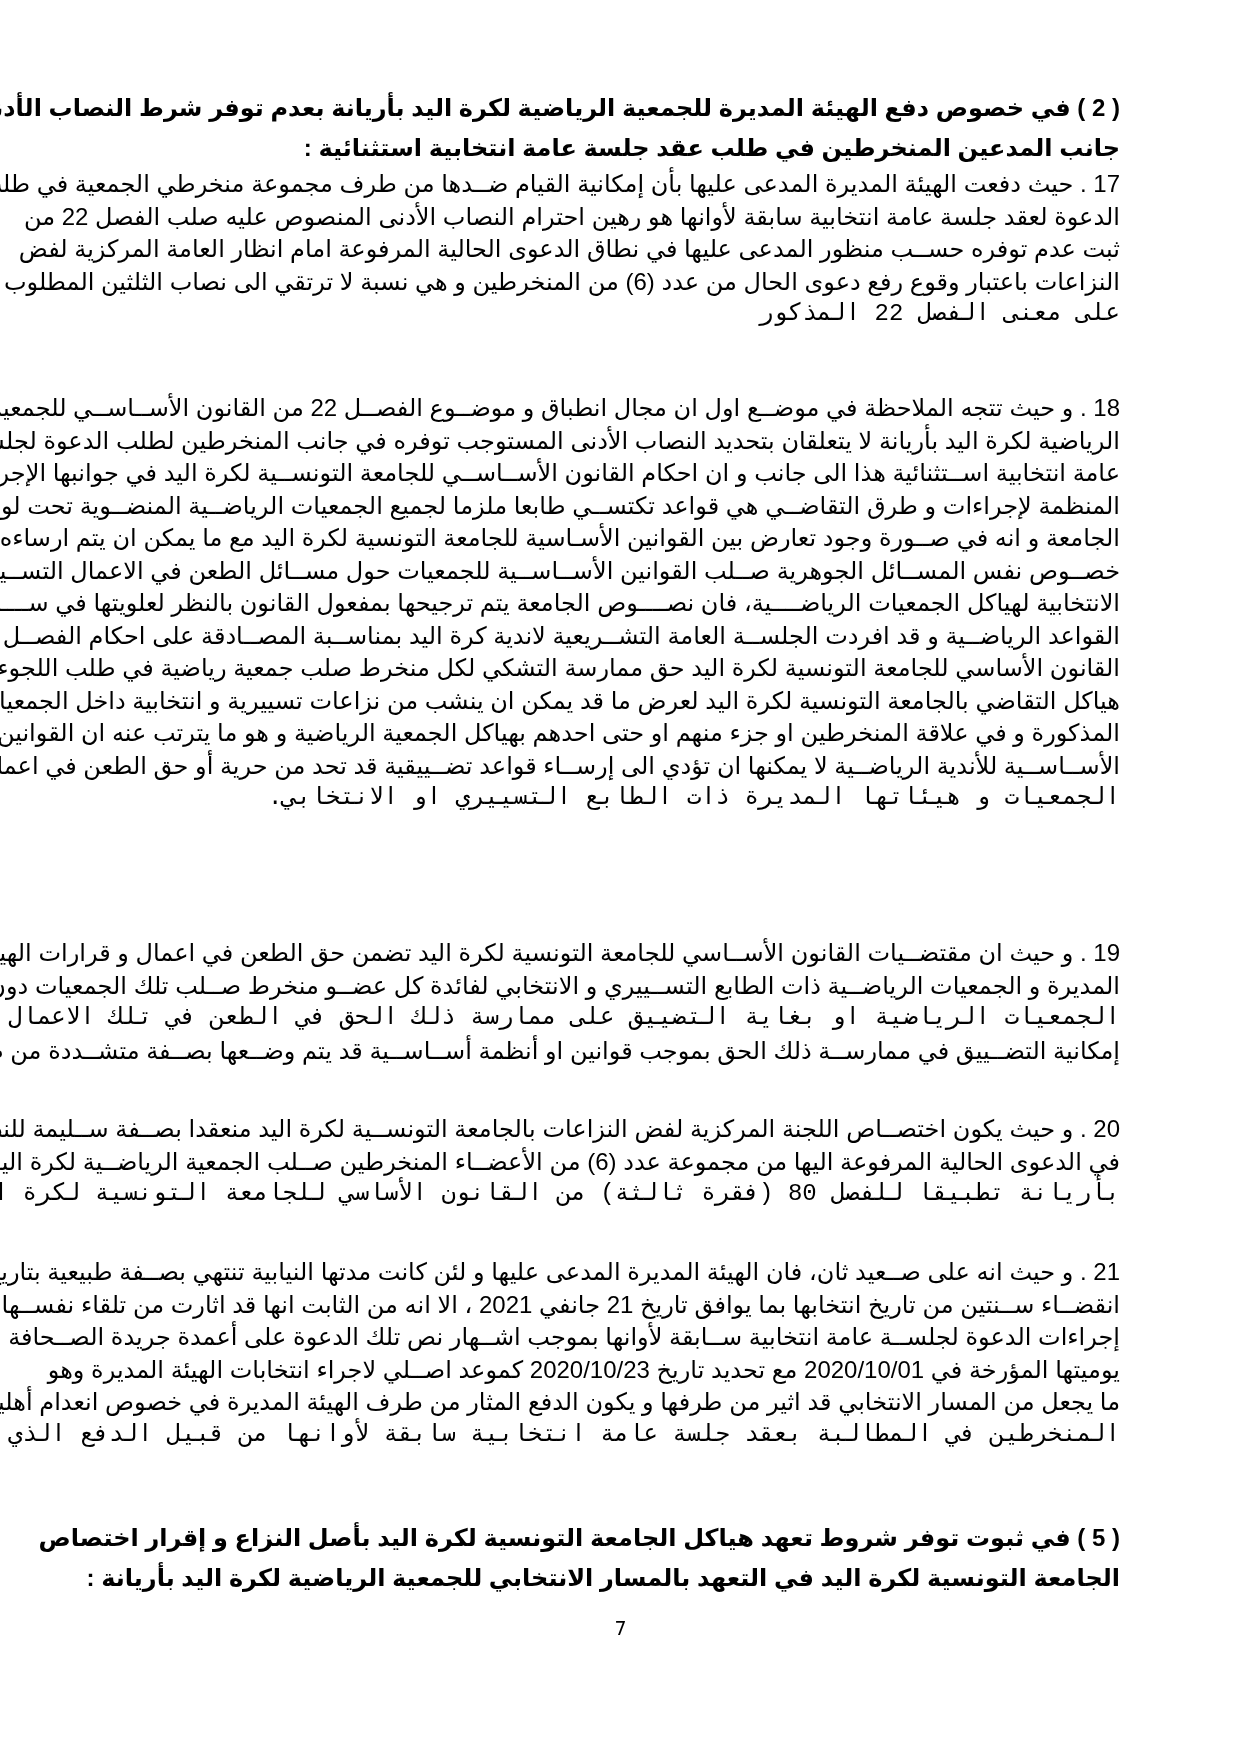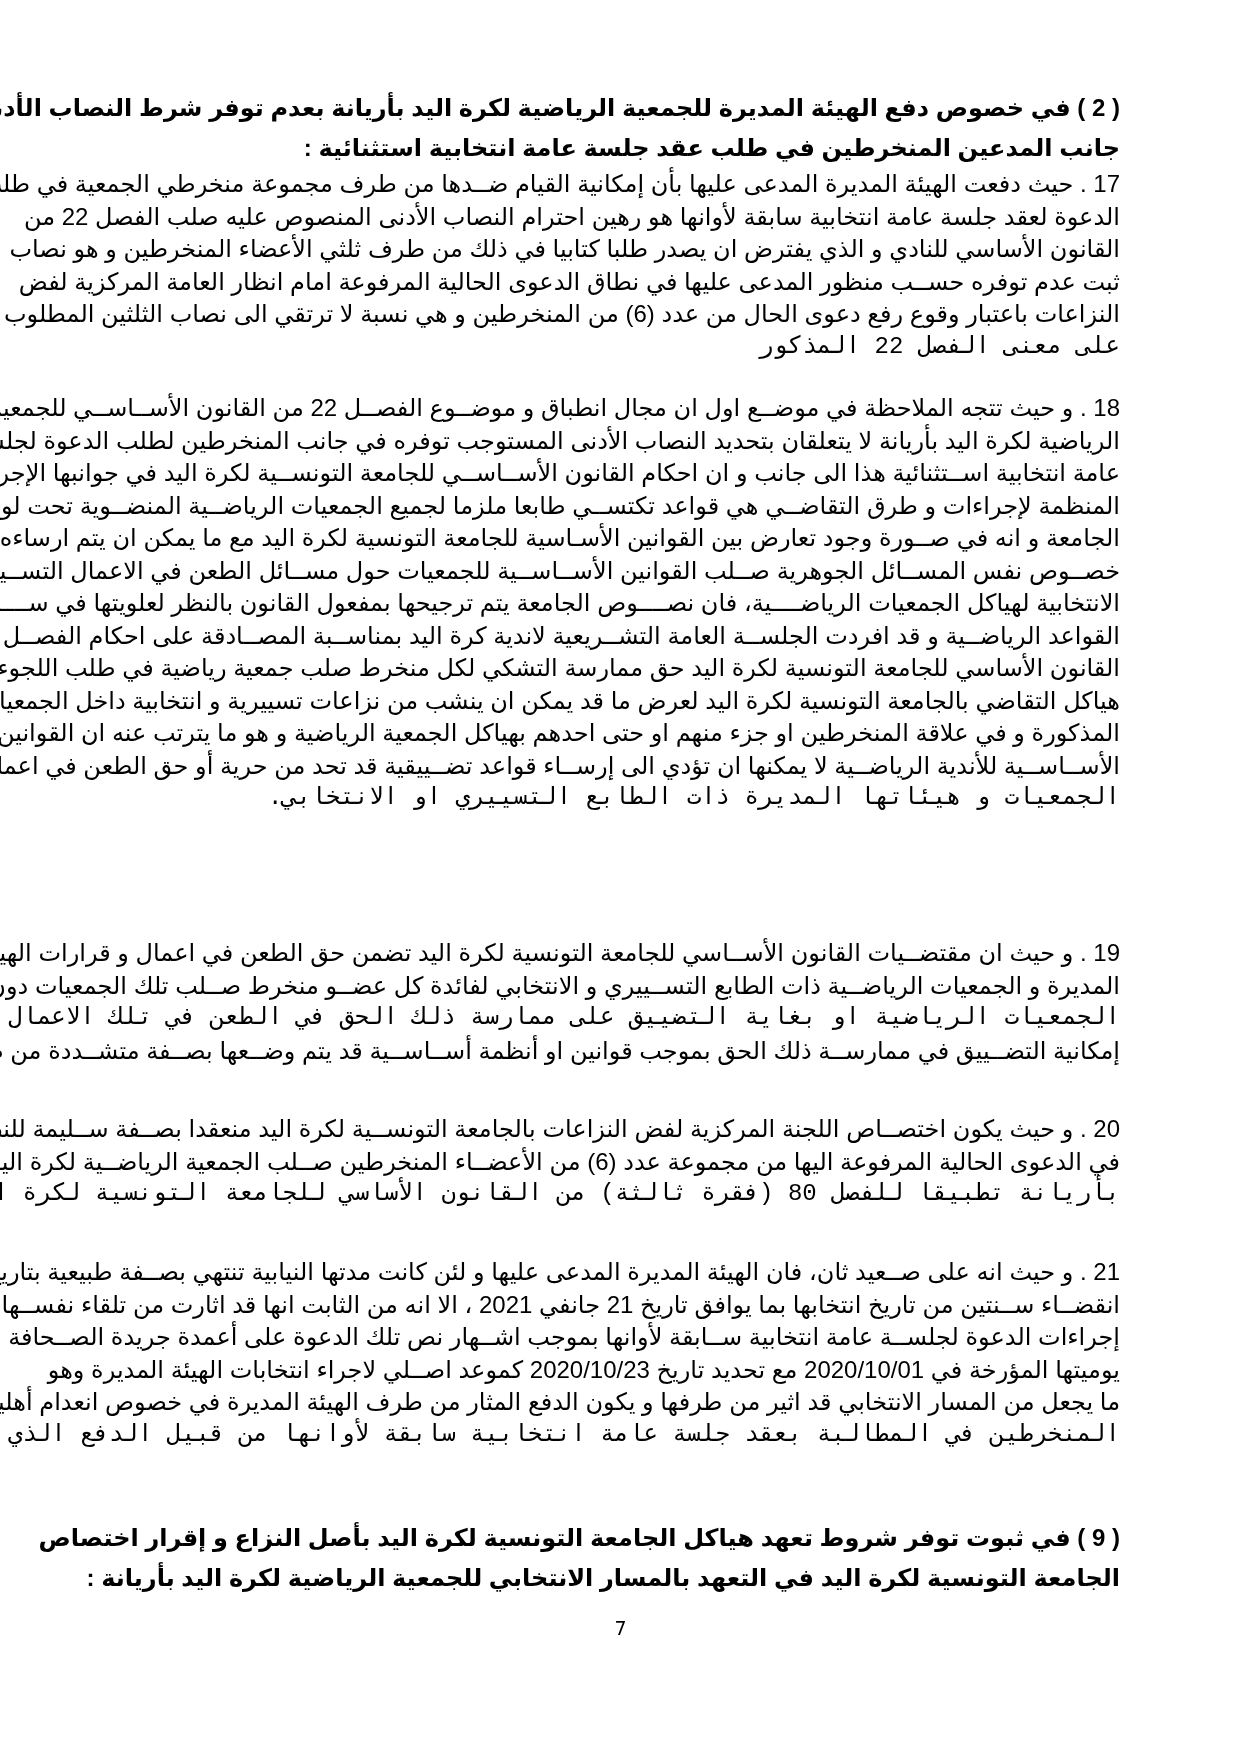--- a/index.html
+++ b/index.html
@@ -32,21 +32,20 @@
 <div class="page">
 
   <div class="block heading" style="top:88px;">
     <div class="line">( 2 ) في خصوص دفع الهيئة المديرة للجمعية الرياضية لكرة اليد بأريانة بعدم توفر شرط النصاب الأدنى في</div>
     <div class="line last">جانب المدعين المنخرطين في طلب عقد جلسة عامة انتخابية استثنائية :</div>
   </div>
 
   <div class="block para" style="top:168px;">
     <div class="line">17 . حيث دفعت الهيئة المديرة المدعى عليها بأن إمكانية القيام ضــدها من طرف مجموعة منخرطي الجمعية في طلب</div>
     <div class="line">الدعوة لعقد جلسة عامة انتخابية سابقة لأوانها هو رهين احترام النصاب الأدنى المنصوص عليه صلب الفصل 22 من</div>
-    <div class="line">القانون الأساسي للنادي و الذي يفترض ان يصدر طلبا كتابيا في ذلك من طرف ثلثي الأعضاء المنخرطين و هو نصاب</div>
     <div class="line">ثبت عدم توفره حســب منظور المدعى عليها في نطاق الدعوى الحالية المرفوعة امام انظار العامة المركزية لفض</div>
     <div class="line">النزاعات باعتبار وقوع رفع دعوى الحال من عدد (6) من المنخرطين و هي نسبة لا ترتقي الى نصاب الثلثين المطلوب</div>
     <div class="line last">على معنى الفصل 22 المذكور</div>
   </div>
 
   <div class="block para" style="top:392px;">
     <div class="line">18 . و حيث تتجه الملاحظة في موضــع اول ان مجال انطباق و موضــوع الفصــل 22 من القانون الأســاســي للجمعية</div>
     <div class="line">الرياضية لكرة اليد بأريانة لا يتعلقان بتحديد النصاب الأدنى المستوجب توفره في جانب المنخرطين لطلب الدعوة لجلسة</div>
     <div class="line">عامة انتخابية اســتثنائية هذا الى جانب و ان احكام القانون الأســاســي للجامعة التونســية لكرة اليد في جوانبها الإجرائية</div>
     <div class="line">المنظمة لإجراءات و طرق التقاضــي هي قواعد تكتســي طابعا ملزما لجميع الجمعيات الرياضــية المنضــوية تحت لواء</div>
@@ -77,19 +76,19 @@
   <div class="block para" style="top:1256px;">
     <div class="line">21 . و حيث انه على صــعيد ثان، فان الهيئة المديرة المدعى عليها و لئن كانت مدتها النيابية تنتهي بصــفة طبيعية بتاريخ</div>
     <div class="line">انقضــاء ســنتين من تاريخ انتخابها بما يوافق تاريخ 21 جانفي 2021 ، الا انه من الثابت انها قد اثارت من تلقاء نفســها</div>
     <div class="line">إجراءات الدعوة لجلســة عامة انتخابية ســابقة لأوانها بموجب اشــهار نص تلك الدعوة على أعمدة جريدة الصــحافة في</div>
     <div class="line">يوميتها المؤرخة في 2020/10/01 مع تحديد تاريخ 2020/10/23 كموعد اصــلي لاجراء انتخابات الهيئة المديرة وهو</div>
     <div class="line">ما يجعل من المسار الانتخابي قد اثير من طرفها و يكون الدفع المثار من طرف الهيئة المديرة في خصوص انعدام أهلية</div>
     <div class="line last">المنخرطين في المطالبة بعقد جلسة عامة انتخابية سابقة لأوانها من قبيل الدفع الذي يتعين تجاوزه في اطار قضية الحال</div>
   </div>
 
   <div class="block heading" style="top:1518px;">
-    <div class="line">( 9 ) في ثبوت توفر شروط تعهد هياكل الجامعة التونسية لكرة اليد بأصل النزاع و إقرار اختصاص</div>
+    <div class="line">( 5 ) في ثبوت توفر شروط تعهد هياكل الجامعة التونسية لكرة اليد بأصل النزاع و إقرار اختصاص</div>
     <div class="line last">الجامعة التونسية لكرة اليد في التعهد بالمسار الانتخابي للجمعية الرياضية لكرة اليد بأريانة :</div>
   </div>
 
   <div class="page-number">7</div>
 
 </div>
 
 </body></html>

